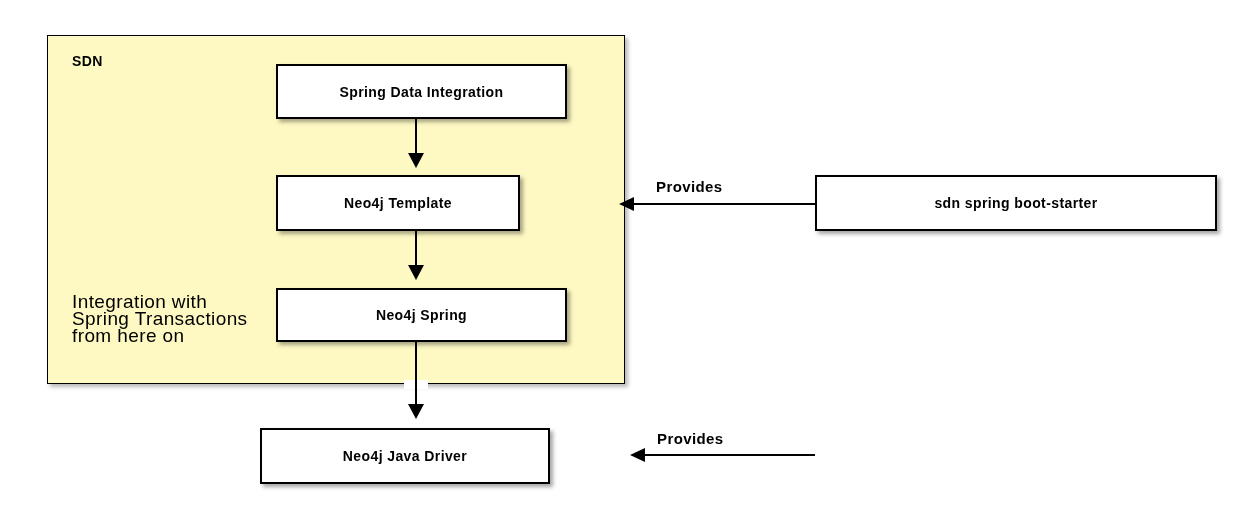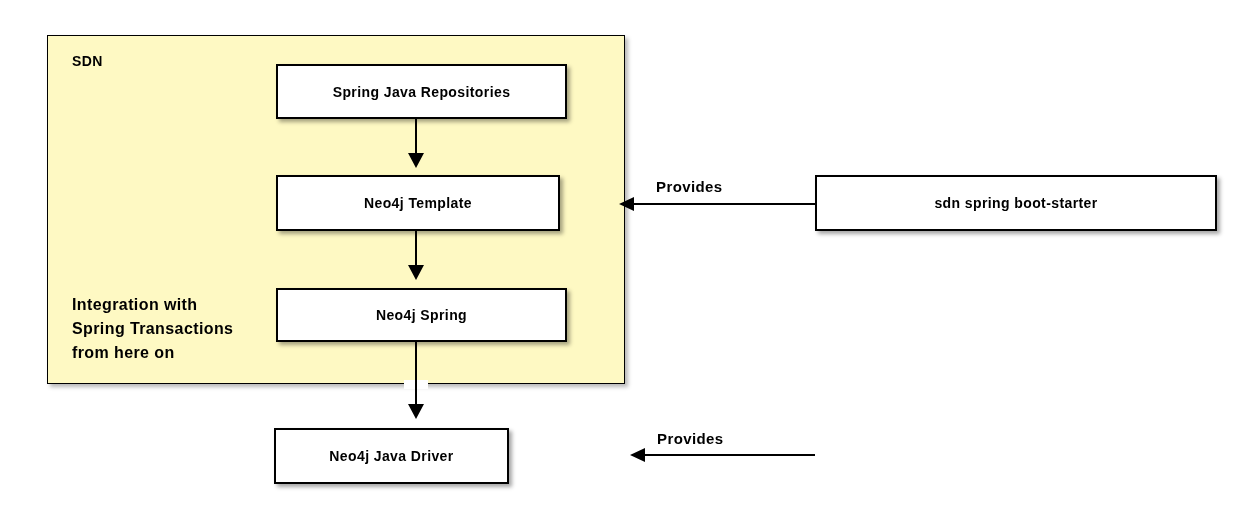--- a/index.html
+++ b/index.html
@@ -26,45 +26,45 @@
   .group-label {
     position: absolute;
     left: 24px; top: 17px;
     font-size: 14px;
     font-weight: bold;
     letter-spacing: 0.4px;
   }
   .group-note {
     position: absolute;
     left: 24px; top: 257px;
-    font-size: 16px;
-    font-weight: bold;
-    line-height: 24px;
+    font-size: 19px;
+    font-weight: normal;
+    line-height: 17px;
     letter-spacing: 0.4px;
     white-space: pre-line;
   }
   
   .node {
     position: absolute;
     background: #ffffff;
     border: 2px solid #000000;
     box-shadow: 3px 3px 4px rgba(0,0,0,0.35);
     display: flex;
     align-items: center;
     justify-content: center;
     font-size: 14px;
     font-weight: bold;
     letter-spacing: 0.4px;
     z-index: 4;
     box-sizing: border-box;
   }
   .n-repos   { left: 276px; top:  64px; width: 291px; height: 55px; }
-  .n-tmpl    { left: 276px; top: 175px; width: 284px; height: 56px; text-align: center; }
+  .n-tmpl    { left: 276px; top: 175px; width: 244px; height: 56px; text-align: center; }
   .n-client  { left: 276px; top: 288px; width: 291px; height: 54px; }
-  .n-driver  { left: 274px; top: 428px; width: 235px; height: 56px; }
+  .n-driver  { left: 260px; top: 428px; width: 290px; height: 56px; }
   .n-sdnboot { left: 815px; top: 175px; width: 402px; height: 56px; justify-content: center; }
   .n-boot    { left: 815px; top: 428px; width: 401px; height: 55px; }
   
   .vline { position: absolute; width: 2px; background: #000000; z-index: 3; }
   .hline { position: absolute; height: 2px; background: #000000; z-index: 3; }
   .arrow-down {
     position: absolute; width: 0; height: 0; z-index: 3;
     border-left: 8px solid transparent;
     border-right: 8px solid transparent;
     border-top: 15px solid #000000;
@@ -111,21 +111,21 @@
   <div class="group-box">
     <div class="group-label">SDN</div>
     <div class="group-note">Integration with
 Spring Transactions
 from here on</div>
   </div>
 
   <div class="border-gap"></div>
 
   <div class="node n-repos">
-    <span>Spring Java Repositories</span>
+    <span>Spring Data Integration</span>
   </div>
   <div class="node n-tmpl">
     <span>Neo4j Template</span>
   </div>
   <div class="node n-client">
     <span>Neo4j Spring</span>
   </div>
   <div class="node n-driver">
     <span>Neo4j Java Driver</span>
   </div>

